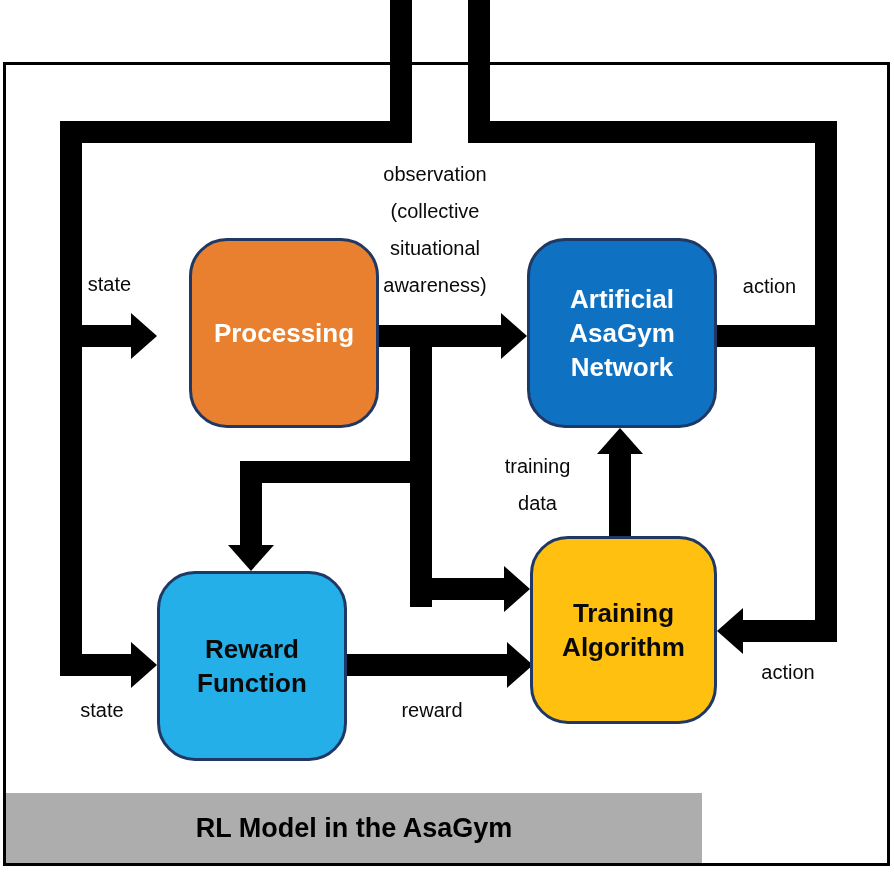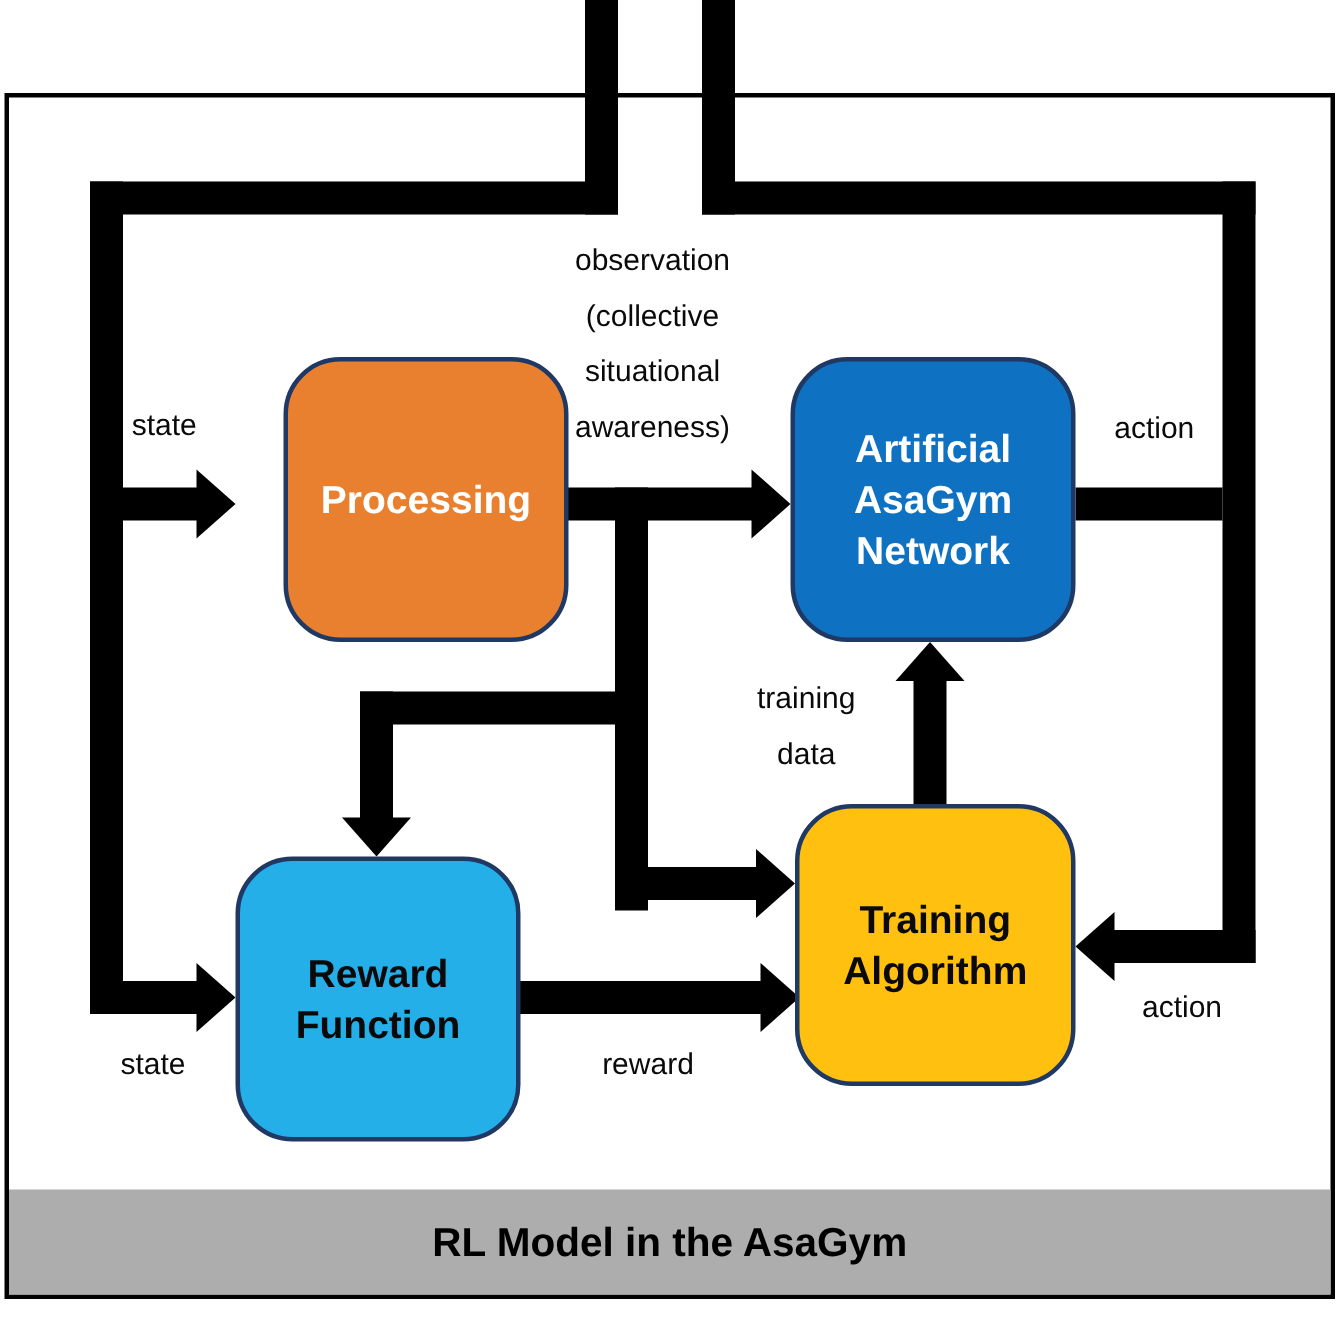--- a/index.html
+++ b/index.html
@@ -1,20 +1,20 @@
 <!DOCTYPE html>
 <html><head>
 <meta charset="utf-8">
 <style>
   html,body{margin:0;padding:0;background:#ffffff;}
   #canvas{position:relative;width:894px;height:894px;overflow:hidden;
           font-family:"Liberation Sans","DejaVu Sans",sans-serif;}
   .frame{position:absolute;left:3px;top:62px;width:887px;height:804px;
          border:3px solid #000;box-sizing:border-box;background:transparent;}
-  .footer{position:absolute;left:6px;top:793px;width:881px;height:70px;
+  .footer{position:absolute;left:6px;top:793px;width:696px;height:70px;
           display:flex;align-items:center;justify-content:center;
           font-weight:bold;font-size:27px;color:#000;}
   .node{position:absolute;border:3px solid #1F3864;border-radius:38px;
         box-sizing:border-box;display:flex;align-items:center;justify-content:center;}
   .node span{font-weight:bold;font-size:26px;line-height:34px;text-align:center;
              white-space:pre-line;}
   .line{position:absolute;background:#000;}
   .head{position:absolute;width:0;height:0;}
   .head.right{border-top:23px solid transparent;border-bottom:23px solid transparent;
               border-left:26px solid #000;}

